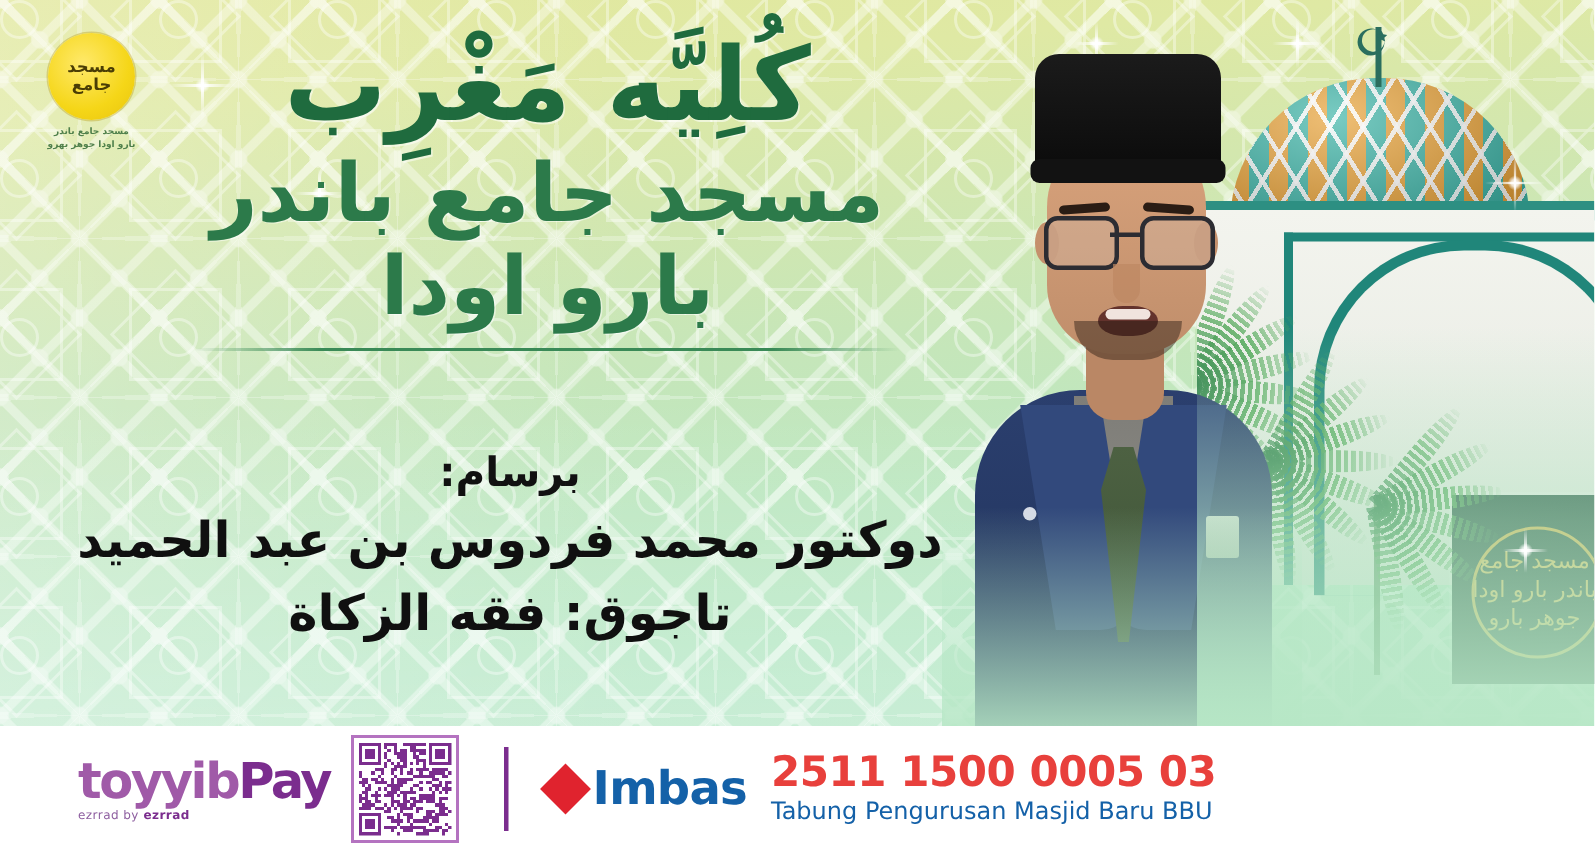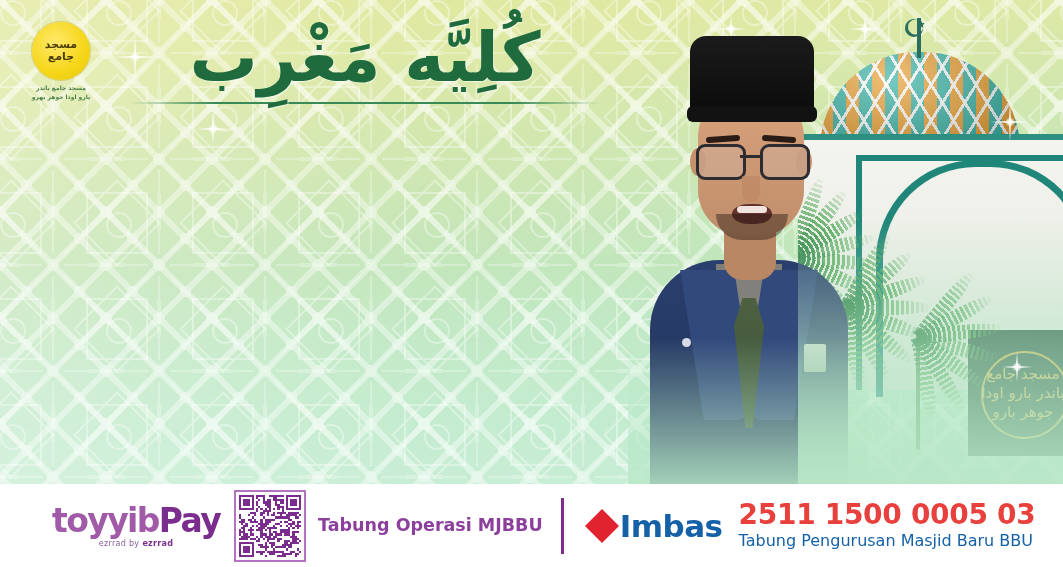--- a/index.html
+++ b/index.html
@@ -289,21 +289,21 @@
   .info-name{font-size:33px;color:#101010;font-weight:bold;line-height:1.35;margin-top:6px;}
   .info-topic{font-size:33px;color:#101010;font-weight:bold;line-height:1.35;margin-top:4px;}
 
   
   .bottombar{
     position:absolute;left:0;top:484px;width:1063px;height:83px;background:#ffffff;
     display:flex;align-items:center;
   }
   .bb-pad{width:52px;flex:0 0 52px;}
   .toyyib{
-    display:flex;flex-direction:column;align-items:center;justify-content:center;
+    display:flex;flex-direction:column;justify-content:center;
     flex:0 0 auto;margin-right:14px;
   }
   .toyyib .wordmark{
     font-size:33px;font-weight:bold;letter-spacing:-1.6px;line-height:1;
     font-family:"DejaVu Sans","Liberation Sans",sans-serif;
   }
   .toyyib .wm-a{color:#a05aa8;}
   .toyyib .wm-b{color:#7b2d8e;}
   .toyyib .powered{
     margin-top:2px;font-size:8px;color:#8e5fa0;letter-spacing:.3px;
@@ -643,23 +643,29 @@
       <div class="lc">مسجد جامع</div>
     </div>
     <div class="logo-sub">
       <div>مسجد جامع باندر</div>
       <div>بارو اودا جوهر بهرو</div>
     </div>
   </div>
 
   <div class="headline">
     <div class="hl-line1">كُلِيَّه مَغْرِب</div>
+    <div class="hl-line2">مسجد جامع باندر بارو اودا</div>
     <div class="hl-rule"></div>
   </div>
 
+  <div class="info">
+    <div class="info-label">برسام:</div>
+    <div class="info-name">دوكتور محمد فردوس بن عبد الحميد</div>
+    <div class="info-topic">تاجوق: فقه الزكاة</div>
+  </div>
 
   <div class="bottombar">
     <div class="bb-pad"></div>
 
     <div class="toyyib">
       <div class="wordmark">
         <span class="wm-a">toyyib</span><span class="wm-b">Pay</span>
       </div>
       <div class="powered">
         <span>ezrrad by</span>
@@ -667,21 +673,20 @@
       </div>
     </div>
 
     <div class="qr">
       <svg viewBox="0 0 29 29" shape-rendering="crispEdges" aria-hidden="true" id="qrsvg">
           <path d="M0 0h1v1h-1zM1 0h1v1h-1zM2 0h1v1h-1zM3 0h1v1h-1zM4 0h1v1h-1zM5 0h1v1h-1zM6 0h1v1h-1zM8 0h1v1h-1zM9 0h1v1h-1zM10 0h1v1h-1zM11 0h1v1h-1zM14 0h1v1h-1zM15 0h1v1h-1zM16 0h1v1h-1zM17 0h1v1h-1zM18 0h1v1h-1zM19 0h1v1h-1zM20 0h1v1h-1zM22 0h1v1h-1zM23 0h1v1h-1zM24 0h1v1h-1zM25 0h1v1h-1zM26 0h1v1h-1zM27 0h1v1h-1zM28 0h1v1h-1zM0 1h1v1h-1zM6 1h1v1h-1zM8 1h1v1h-1zM11 1h1v1h-1zM16 1h1v1h-1zM17 1h1v1h-1zM22 1h1v1h-1zM28 1h1v1h-1zM0 2h1v1h-1zM2 2h1v1h-1zM3 2h1v1h-1zM4 2h1v1h-1zM6 2h1v1h-1zM9 2h1v1h-1zM11 2h1v1h-1zM13 2h1v1h-1zM14 2h1v1h-1zM16 2h1v1h-1zM17 2h1v1h-1zM18 2h1v1h-1zM19 2h1v1h-1zM20 2h1v1h-1zM22 2h1v1h-1zM24 2h1v1h-1zM25 2h1v1h-1zM26 2h1v1h-1zM28 2h1v1h-1zM0 3h1v1h-1zM2 3h1v1h-1zM3 3h1v1h-1zM4 3h1v1h-1zM6 3h1v1h-1zM8 3h1v1h-1zM11 3h1v1h-1zM12 3h1v1h-1zM13 3h1v1h-1zM14 3h1v1h-1zM17 3h1v1h-1zM19 3h1v1h-1zM20 3h1v1h-1zM22 3h1v1h-1zM24 3h1v1h-1zM25 3h1v1h-1zM26 3h1v1h-1zM28 3h1v1h-1zM0 4h1v1h-1zM2 4h1v1h-1zM3 4h1v1h-1zM4 4h1v1h-1zM6 4h1v1h-1zM8 4h1v1h-1zM12 4h1v1h-1zM13 4h1v1h-1zM14 4h1v1h-1zM17 4h1v1h-1zM18 4h1v1h-1zM22 4h1v1h-1zM24 4h1v1h-1zM25 4h1v1h-1zM26 4h1v1h-1zM28 4h1v1h-1zM0 5h1v1h-1zM6 5h1v1h-1zM9 5h1v1h-1zM13 5h1v1h-1zM14 5h1v1h-1zM18 5h1v1h-1zM19 5h1v1h-1zM20 5h1v1h-1zM22 5h1v1h-1zM28 5h1v1h-1zM0 6h1v1h-1zM1 6h1v1h-1zM2 6h1v1h-1zM3 6h1v1h-1zM4 6h1v1h-1zM5 6h1v1h-1zM6 6h1v1h-1zM8 6h1v1h-1zM10 6h1v1h-1zM12 6h1v1h-1zM14 6h1v1h-1zM16 6h1v1h-1zM18 6h1v1h-1zM20 6h1v1h-1zM22 6h1v1h-1zM23 6h1v1h-1zM24 6h1v1h-1zM25 6h1v1h-1zM26 6h1v1h-1zM27 6h1v1h-1zM28 6h1v1h-1zM8 7h1v1h-1zM11 7h1v1h-1zM12 7h1v1h-1zM13 7h1v1h-1zM14 7h1v1h-1zM20 7h1v1h-1zM5 8h1v1h-1zM6 8h1v1h-1zM7 8h1v1h-1zM10 8h1v1h-1zM11 8h1v1h-1zM13 8h1v1h-1zM16 8h1v1h-1zM18 8h1v1h-1zM19 8h1v1h-1zM20 8h1v1h-1zM21 8h1v1h-1zM23 8h1v1h-1zM24 8h1v1h-1zM25 8h1v1h-1zM26 8h1v1h-1zM27 8h1v1h-1zM0 9h1v1h-1zM4 9h1v1h-1zM7 9h1v1h-1zM10 9h1v1h-1zM13 9h1v1h-1zM15 9h1v1h-1zM16 9h1v1h-1zM19 9h1v1h-1zM22 9h1v1h-1zM23 9h1v1h-1zM24 9h1v1h-1zM25 9h1v1h-1zM26 9h1v1h-1zM28 9h1v1h-1zM0 10h1v1h-1zM6 10h1v1h-1zM11 10h1v1h-1zM17 10h1v1h-1zM18 10h1v1h-1zM19 10h1v1h-1zM20 10h1v1h-1zM21 10h1v1h-1zM22 10h1v1h-1zM23 10h1v1h-1zM26 10h1v1h-1zM27 10h1v1h-1zM1 11h1v1h-1zM2 11h1v1h-1zM4 11h1v1h-1zM5 11h1v1h-1zM7 11h1v1h-1zM10 11h1v1h-1zM12 11h1v1h-1zM13 11h1v1h-1zM14 11h1v1h-1zM15 11h1v1h-1zM16 11h1v1h-1zM23 11h1v1h-1zM24 11h1v1h-1zM0 12h1v1h-1zM1 12h1v1h-1zM2 12h1v1h-1zM5 12h1v1h-1zM6 12h1v1h-1zM7 12h1v1h-1zM8 12h1v1h-1zM10 12h1v1h-1zM12 12h1v1h-1zM13 12h1v1h-1zM14 12h1v1h-1zM19 12h1v1h-1zM21 12h1v1h-1zM22 12h1v1h-1zM25 12h1v1h-1zM27 12h1v1h-1zM28 12h1v1h-1zM1 13h1v1h-1zM3 13h1v1h-1zM9 13h1v1h-1zM10 13h1v1h-1zM11 13h1v1h-1zM12 13h1v1h-1zM13 13h1v1h-1zM17 13h1v1h-1zM18 13h1v1h-1zM23 13h1v1h-1zM24 13h1v1h-1zM25 13h1v1h-1zM27 13h1v1h-1zM2 14h1v1h-1zM3 14h1v1h-1zM6 14h1v1h-1zM8 14h1v1h-1zM10 14h1v1h-1zM11 14h1v1h-1zM12 14h1v1h-1zM16 14h1v1h-1zM19 14h1v1h-1zM22 14h1v1h-1zM24 14h1v1h-1zM26 14h1v1h-1zM27 14h1v1h-1zM28 14h1v1h-1zM1 15h1v1h-1zM2 15h1v1h-1zM5 15h1v1h-1zM9 15h1v1h-1zM10 15h1v1h-1zM11 15h1v1h-1zM13 15h1v1h-1zM14 15h1v1h-1zM15 15h1v1h-1zM16 15h1v1h-1zM17 15h1v1h-1zM23 15h1v1h-1zM25 15h1v1h-1zM27 15h1v1h-1zM0 16h1v1h-1zM2 16h1v1h-1zM4 16h1v1h-1zM5 16h1v1h-1zM6 16h1v1h-1zM8 16h1v1h-1zM9 16h1v1h-1zM10 16h1v1h-1zM12 16h1v1h-1zM14 16h1v1h-1zM19 16h1v1h-1zM20 16h1v1h-1zM21 16h1v1h-1zM22 16h1v1h-1zM23 16h1v1h-1zM0 17h1v1h-1zM1 17h1v1h-1zM2 17h1v1h-1zM5 17h1v1h-1zM10 17h1v1h-1zM14 17h1v1h-1zM16 17h1v1h-1zM17 17h1v1h-1zM19 17h1v1h-1zM20 17h1v1h-1zM21 17h1v1h-1zM22 17h1v1h-1zM23 17h1v1h-1zM25 17h1v1h-1zM26 17h1v1h-1zM27 17h1v1h-1zM0 18h1v1h-1zM2 18h1v1h-1zM3 18h1v1h-1zM5 18h1v1h-1zM6 18h1v1h-1zM10 18h1v1h-1zM11 18h1v1h-1zM12 18h1v1h-1zM14 18h1v1h-1zM15 18h1v1h-1zM17 18h1v1h-1zM18 18h1v1h-1zM19 18h1v1h-1zM21 18h1v1h-1zM22 18h1v1h-1zM23 18h1v1h-1zM25 18h1v1h-1zM1 19h1v1h-1zM2 19h1v1h-1zM3 19h1v1h-1zM4 19h1v1h-1zM8 19h1v1h-1zM10 19h1v1h-1zM12 19h1v1h-1zM13 19h1v1h-1zM14 19h1v1h-1zM16 19h1v1h-1zM17 19h1v1h-1zM24 19h1v1h-1zM25 19h1v1h-1zM26 19h1v1h-1zM0 20h1v1h-1zM1 20h1v1h-1zM2 20h1v1h-1zM3 20h1v1h-1zM5 20h1v1h-1zM6 20h1v1h-1zM7 20h1v1h-1zM9 20h1v1h-1zM11 20h1v1h-1zM13 20h1v1h-1zM14 20h1v1h-1zM15 20h1v1h-1zM16 20h1v1h-1zM18 20h1v1h-1zM19 20h1v1h-1zM25 20h1v1h-1zM26 20h1v1h-1zM27 20h1v1h-1zM8 21h1v1h-1zM9 21h1v1h-1zM13 21h1v1h-1zM18 21h1v1h-1zM21 21h1v1h-1zM22 21h1v1h-1zM23 21h1v1h-1zM25 21h1v1h-1zM26 21h1v1h-1zM28 21h1v1h-1zM0 22h1v1h-1zM1 22h1v1h-1zM2 22h1v1h-1zM3 22h1v1h-1zM4 22h1v1h-1zM5 22h1v1h-1zM6 22h1v1h-1zM12 22h1v1h-1zM14 22h1v1h-1zM15 22h1v1h-1zM16 22h1v1h-1zM21 22h1v1h-1zM22 22h1v1h-1zM24 22h1v1h-1zM25 22h1v1h-1zM26 22h1v1h-1zM27 22h1v1h-1zM0 23h1v1h-1zM6 23h1v1h-1zM9 23h1v1h-1zM10 23h1v1h-1zM12 23h1v1h-1zM15 23h1v1h-1zM16 23h1v1h-1zM20 23h1v1h-1zM21 23h1v1h-1zM22 23h1v1h-1zM23 23h1v1h-1zM24 23h1v1h-1zM0 24h1v1h-1zM2 24h1v1h-1zM3 24h1v1h-1zM4 24h1v1h-1zM6 24h1v1h-1zM10 24h1v1h-1zM11 24h1v1h-1zM12 24h1v1h-1zM13 24h1v1h-1zM15 24h1v1h-1zM17 24h1v1h-1zM18 24h1v1h-1zM19 24h1v1h-1zM20 24h1v1h-1zM21 24h1v1h-1zM23 24h1v1h-1zM24 24h1v1h-1zM0 25h1v1h-1zM2 25h1v1h-1zM3 25h1v1h-1zM4 25h1v1h-1zM6 25h1v1h-1zM12 25h1v1h-1zM16 25h1v1h-1zM22 25h1v1h-1zM27 25h1v1h-1zM0 26h1v1h-1zM2 26h1v1h-1zM3 26h1v1h-1zM4 26h1v1h-1zM6 26h1v1h-1zM8 26h1v1h-1zM9 26h1v1h-1zM10 26h1v1h-1zM11 26h1v1h-1zM13 26h1v1h-1zM14 26h1v1h-1zM15 26h1v1h-1zM16 26h1v1h-1zM17 26h1v1h-1zM18 26h1v1h-1zM19 26h1v1h-1zM20 26h1v1h-1zM24 26h1v1h-1zM25 26h1v1h-1zM28 26h1v1h-1zM0 27h1v1h-1zM6 27h1v1h-1zM10 27h1v1h-1zM14 27h1v1h-1zM15 27h1v1h-1zM16 27h1v1h-1zM20 27h1v1h-1zM21 27h1v1h-1zM22 27h1v1h-1zM23 27h1v1h-1zM24 27h1v1h-1zM26 27h1v1h-1zM27 27h1v1h-1zM0 28h1v1h-1zM1 28h1v1h-1zM2 28h1v1h-1zM3 28h1v1h-1zM4 28h1v1h-1zM5 28h1v1h-1zM6 28h1v1h-1zM12 28h1v1h-1zM18 28h1v1h-1zM19 28h1v1h-1zM20 28h1v1h-1zM21 28h1v1h-1zM26 28h1v1h-1z" fill="#7b2d8e"></path>
         </svg>
     </div>
 
     <div class="scan-text">
-      <div>Tabung Operasi MJBBU</div>
     </div>
 
     <div class="divider"></div>
 
     <div class="rhb">
       <span class="dia"></span>
       <span class="bank">Imbas</span>
     </div>
 
     <div class="acct">

